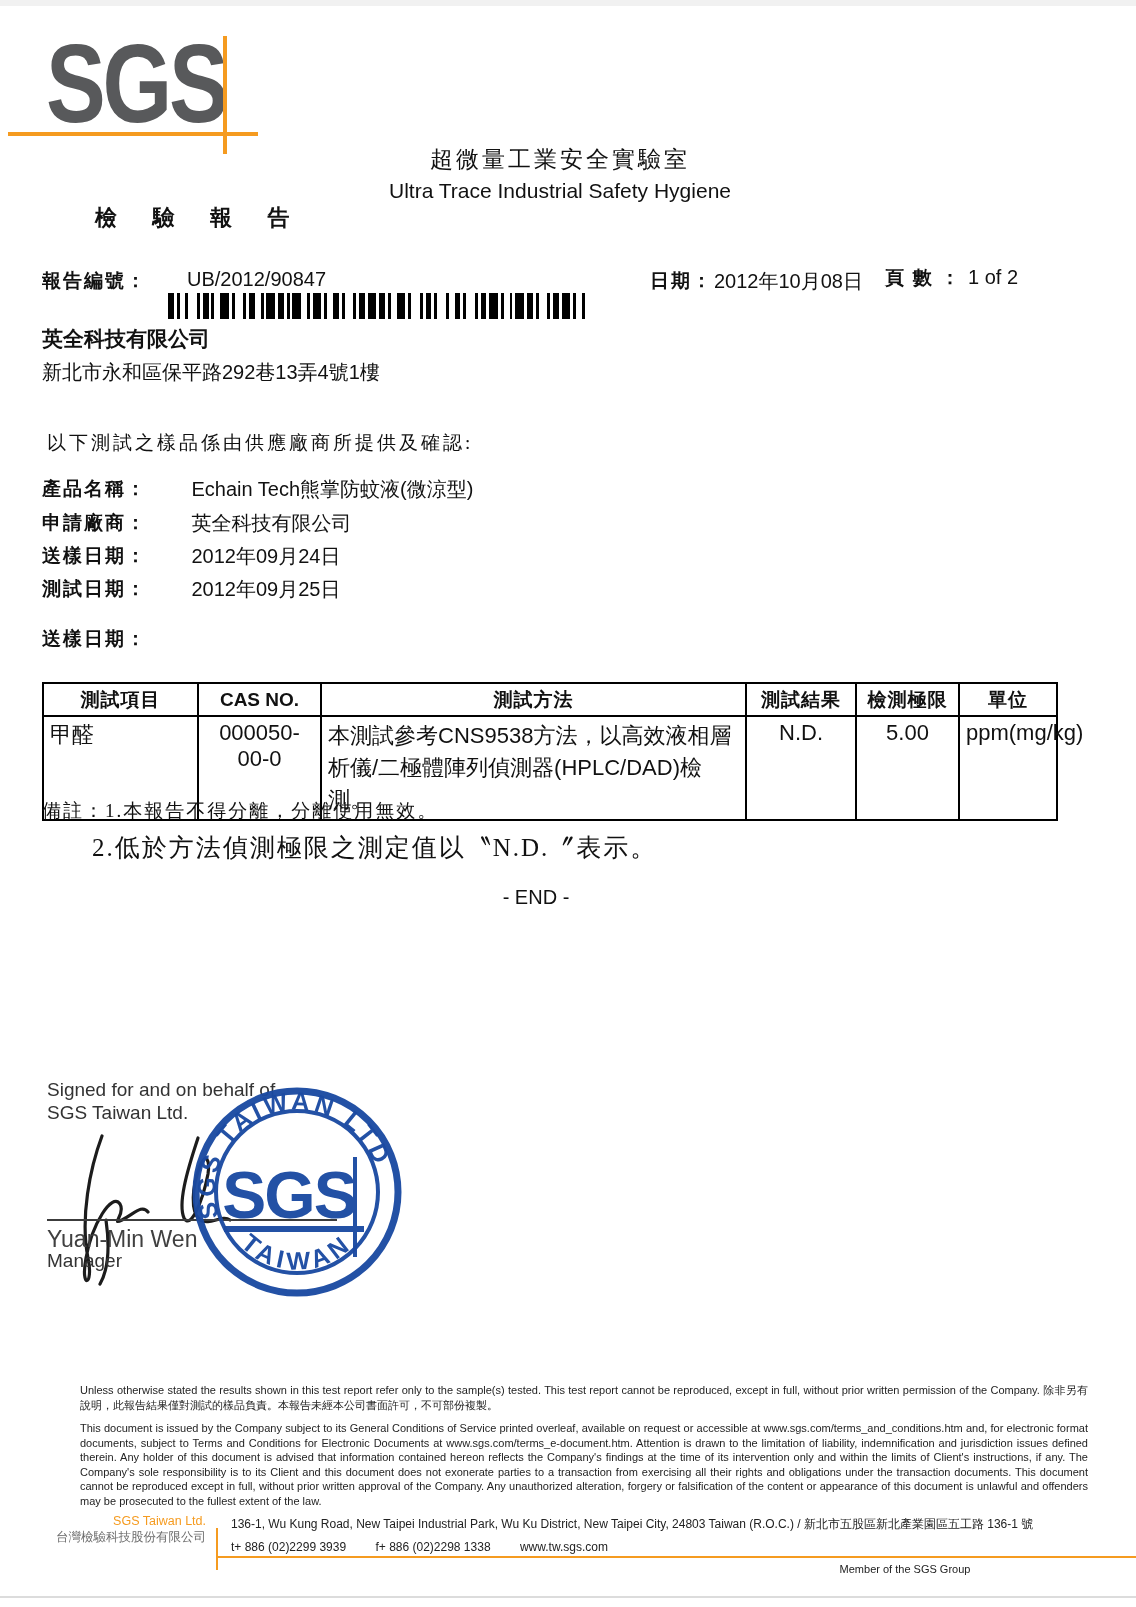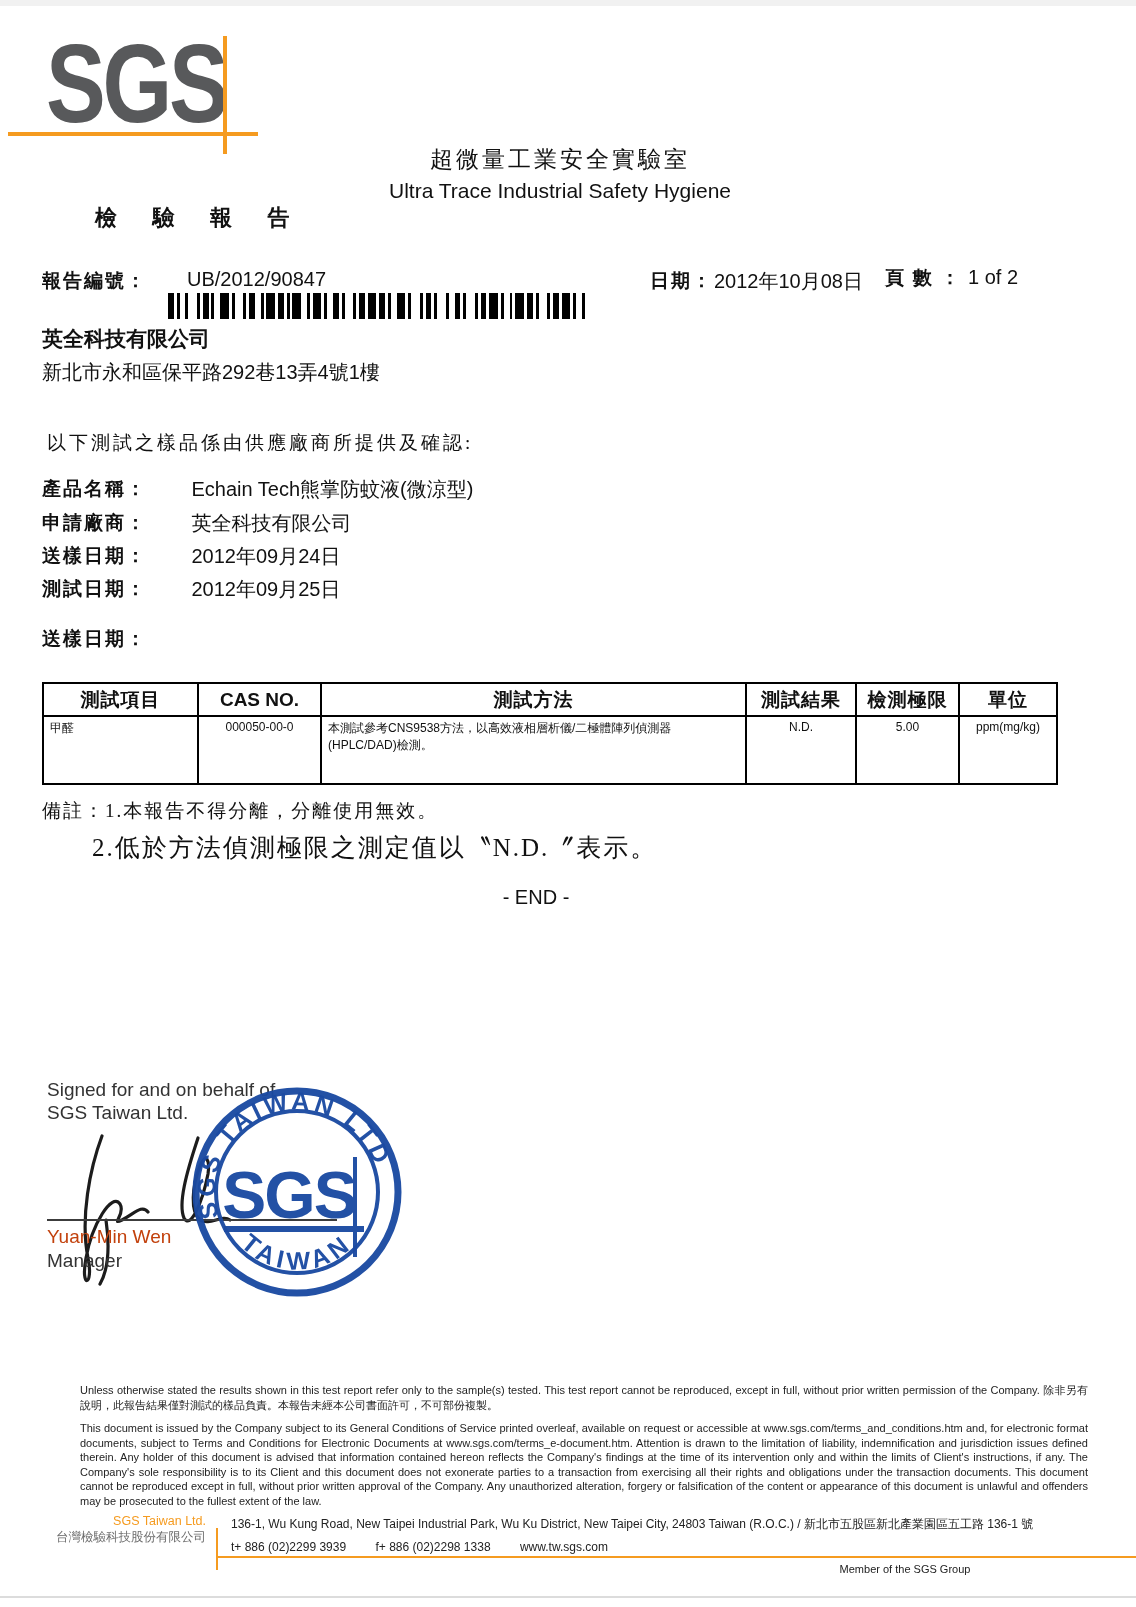--- a/index.html
+++ b/index.html
@@ -74,34 +74,34 @@
     width: 1014px;
     font-size: 19px; color: #111;
   }
   table.results th, table.results td { border: 2px solid #000; }
   table.results th {
     font-family: "Liberation Serif", "DejaVu Serif", serif;
     font-weight: bold; font-size: 19px; letter-spacing: 1px;
     height: 33px; text-align: center; vertical-align: middle;
   }
   table.results th.en { font-family: "Liberation Sans", sans-serif; letter-spacing: 0; }
-  table.results td { height: 68px; vertical-align: top; padding: 3px 6px; font-size: 12px; }
+  table.results td { height: 60px; vertical-align: top; padding: 3px 6px; font-size: 22px; }
   td.c { text-align: center; }
   td.method { line-height: 1.45; }
 
   .note1 { left: 42px; top: 798px; font-size: 19px; letter-spacing: 2px; color:#111; }
   .note2 { left: 92px; top: 831px; font-size: 25px; letter-spacing: 2px; color:#111; }
   .end-mark { left: 0; top: 886px; width: 1072px; text-align: center; font-size: 20px; color:#111; }
 
   
   .signed1 { left: 47px; top: 1079px; font-size: 19px; color: #333; }
   .signed2 { left: 47px; top: 1102px; font-size: 19px; color: #333; }
   .sig-svg { left: 50px; top: 1108px; }
   .sig-line { left: 47px; top: 1219px; width: 290px; height: 2px; background: #3c3c3c; }
-  .sig-name  { left: 47px; top: 1226px; font-size: 19px; color: #c2410c; }
+  .sig-name  { left: 47px; top: 1226px; font-size: 23px; color: #404040; }
   .sig-title { left: 47px; top: 1250px; font-size: 19px; color: #333; }
   .stamp-svg { left: 190px; top: 1085px; }
 
   
   .disc { left: 80px; width: 1008px; font-size: 11px; line-height: 1.32; text-align: justify; color: #232323; }
   .disc1 { top: 1383px; }
   .disc2 { top: 1421px; }
 
   
   .f-company { left: 56px; top: 1514px; width: 150px; text-align: right; font-size: 12.5px; line-height: 1.25; }

